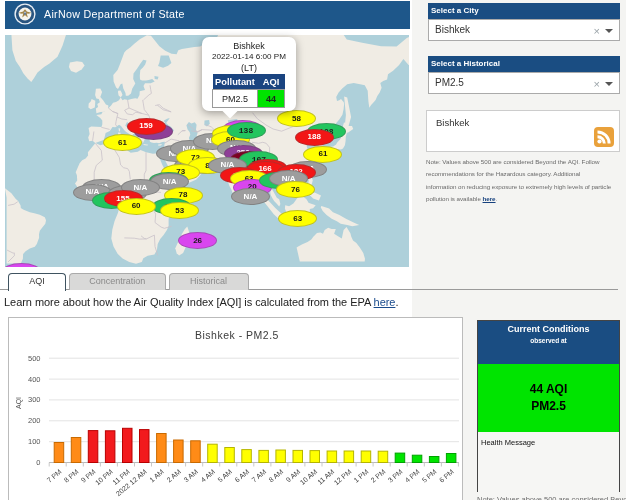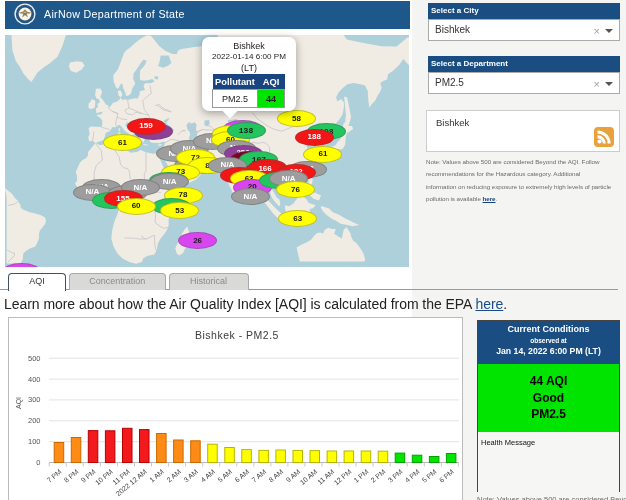--- a/index.html
+++ b/index.html
@@ -42,21 +42,21 @@
         font-size:9.5px;color:#333;padding:6px 0 0 9px;}
   #note1{left:426px;top:156px;width:220px;font-size:6.25px;color:#6b6b6b;line-height:12.4px;letter-spacing:-.05px;}
   a.nlink{color:#16417e;font-weight:bold;text-decoration:underline;}
   
   #tabline{left:0;top:289px;width:618px;height:0;border-top:1px solid #9a9a9a;}
   .tab{top:273px;height:17px;box-sizing:border-box;border:1px solid #aaa;border-bottom:none;
        border-radius:4px 4px 0 0;font-size:9px;color:#8a8a8a;text-align:center;line-height:15px;background:#d9d9d8;}
   #tab1{left:8px;width:58px;background:#fff;border-color:#3f5360;color:#333;z-index:5;height:18px;}
   #tab2{left:69px;width:96.5px;}
   #tab3{left:168.5px;width:80px;}
-  #learn{left:4px;top:296px;font-size:14px;color:#222;letter-spacing:-.05px;}
+  #learn{left:4px;top:296px;font-size:11px;color:#222;letter-spacing:-.05px;}
   a.epa{color:#1a4b8c;text-decoration:underline;}
   
   #chart{left:8px;top:317px;width:455px;height:190px;background:#fff;border:1px solid #bbb;box-sizing:border-box;}
   
   #cc{left:477px;top:320px;width:143px;height:172px;border:1px solid #444;box-sizing:border-box;background:#fff;}
   #cchead{background:#1a4d82;color:#fff;text-align:center;height:43px;padding-top:3px;box-sizing:border-box;}
   #cchead .l1{font-size:9px;font-weight:bold;}
   #cchead .l2{font-size:6.5px;font-weight:bold;margin-top:3px;}
   #cchead .l3{font-size:8.7px;font-weight:bold;margin-top:2px;}
   #ccgreen{background:#00e400;height:68px;text-align:center;color:#000;font-weight:bold;font-size:12px;
@@ -238,21 +238,21 @@
     <tr>
           <td style="background:#fff">PM2.5</td>
           <td style="background:#00e400;font-weight:bold">44</td>
         </tr>
   </tbody>
     </table>
 </div>
 
 <div class="abs selhead" style="top:3px">Select a City</div>
 <div class="abs selbox" style="top:19px">Bishkek<span class="selx">×</span><span class="selc"></span></div>
-<div class="abs selhead" style="top:56px">Select a Department</div>
+<div class="abs selhead" style="top:56px">Select a Historical</div>
 <div class="abs selbox" style="top:72px">PM2.5<span class="selx">×</span><span class="selc"></span></div>
 <div class="abs" id="feed">Bishkek
   <svg style="position:absolute;right:5px;bottom:4px" width="20" height="20" viewBox="0 0 20 20">
     <rect width="20" height="20" rx="4" fill="#e9a13b"></rect>
     <circle cx="5.5" cy="14.5" r="2.1" fill="#fff"></circle>
     <path d="M3.5 8.2 a8.3 8.3 0 0 1 8.3 8.3 h-3 a5.3 5.3 0 0 0 -5.3 -5.3 Z" fill="#fff"></path>
     <path d="M3.5 3.4 a13.1 13.1 0 0 1 13.1 13.1 h-3 a10.1 10.1 0 0 0 -10.1 -10.1 Z" fill="#fff"></path>
   </svg>
 </div>
 <div class="abs" id="note1">Note: Values above 500 are considered Beyond the AQI. Follow<br>recommendations for the Hazardous category. Additional<br>information on reducing exposure to extremely high levels of particle<br>pollution is available <a class="nlink">here</a>.</div>
@@ -353,24 +353,22 @@
 <text x="428.1" y="154.5" text-anchor="end" font-size="7" fill="#444" font-family="Liberation Sans" transform="rotate(-40 428.1 154.5)">5 PM</text>
 <rect x="437.4" y="135.5" width="9.5" height="9.0" fill="#00e400" stroke="#00a300" stroke-width="1"></rect>
 <text x="445.2" y="154.5" text-anchor="end" font-size="7" fill="#444" font-family="Liberation Sans" transform="rotate(-40 445.2 154.5)">6 PM</text>
 </svg>
 </div>
 
 <div class="abs" id="cc">
   <div id="cchead">
     <div class="l1">Current Conditions</div>
     <div class="l2">observed at</div>
-    <div class="l3">Jan 14, 2022 6:00 PM (LT)</div>
   </div>
   <div id="ccgreen">
       <div>44 AQI</div>
-      <div>Good</div>
       <div>PM2.5</div>
     </div>
   <div id="ccmsg">
     <div class="hm">Health Message</div>
   </div>
 </div>
 <div class="abs" id="note2">Note: Values above 500 are considered Beyond</div>
 
 </body></html>

